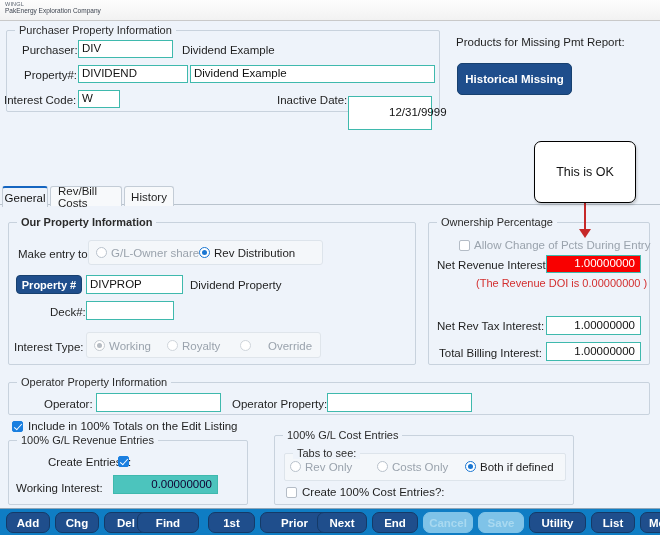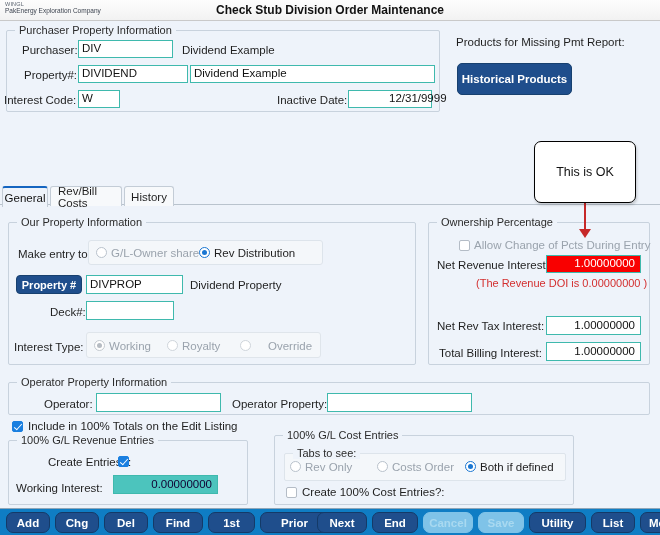--- a/index.html
+++ b/index.html
@@ -140,52 +140,51 @@
   .bbtn.disabled { background:#7fc3e8; border-color:#7fc3e8; color:#a9d9f0; }
 </style>
 </head>
 <body>
 
 <div id="titlebar">
   <div id="brand">
     <div class="b1">WINGL</div>
     <div class="b2">PakEnergy Exploration Company</div>
   </div>
-  <div id="apptitle">Check Stub Division Order Maintenance</div>
 </div>
 
 <div class="group" style="left:6px; top:30px; width:434px; height:82px;">
   <span class="legend">Purchaser Property Information</span>
 </div>
 <span class="lbl" style="left:22px; top:44px;">Purchaser:</span>
 <div class="inp" style="left:78px; top:40px; width:95px; height:18px;">DIV</div>
 <span class="plain" style="left:182px; top:44px;">Dividend Example</span>
 
 <span class="lbl" style="left:24px; top:69px;">Property#:</span>
 <div class="inp" style="left:78px; top:65px; width:110px; height:18px;">DIVIDEND</div>
 <div class="inp" style="left:190px; top:65px; width:245px; height:18px;">Dividend Example</div>
 
 <span class="lbl" style="left:4px; top:94px;">Interest Code:</span>
 <div class="inp" style="left:78px; top:90px; width:42px; height:18px;">W</div>
 <span class="lbl" style="left:277px; top:94px;">Inactive Date:</span>
-<div class="inp" style="left:348px; top:90px; width:84px; height:18px;padding-left:40px;">12/31/9999</div>
+<div class="inp" style="left:348px; top:96px; width:84px; height:34px;padding-left:40px;">12/31/9999</div>
 
 <span class="lbl" style="left:456px; top:36px;">Products for Missing Pmt Report:</span>
-<div class="navy-btn" style="left:457px; top:63px; width:115px; height:32px;">Historical Products</div>
+<div class="navy-btn" style="left:457px; top:63px; width:115px; height:32px;">Historical Missing</div>
 
 <div id="callout">This is OK</div>
 <div id="arrow-stem"></div>
 <div id="arrow-head"></div>
 
 <div id="tabstrip"></div>
 <div class="tab active" style="left:2px; width:46px;">General</div>
 <div class="tab" style="left:50px; width:72px;">Rev/Bill Costs</div>
 <div class="tab" style="left:124px; width:50px;">History</div>
 
-<div class="group" style="left:8px; top:222px; width:408px; height:143px;">
+<div class="group" style="left:8px; top:222px; width:408px; height:143px;font-weight:bold;">
   <span class="legend">Our Property Information</span>
 </div>
 
 <span class="lbl" style="left:18px; top:248px;">Make entry to:</span>
 <div style="position:absolute; left:88px; top:240px; width:235px; height:25px; background:#f4f7fa; border:1px solid #dde4eb; border-radius:3px;"></div>
 <div class="radio" style="left:96px; top:247px;"></div>
 <span class="lbl dim" style="left:111px; top:247px;">G/L-Owner share</span>
 <div class="radio on" style="left:199px; top:247px;"></div>
 <span class="lbl" style="left:214px; top:247px;">Rev Distribution</span>
 
@@ -242,38 +241,38 @@
 
 <div class="group" style="left:274px; top:435px; width:300px; height:70px;">
   <span class="legend">100% G/L Cost Entries</span>
 </div>
 <div class="group" style="left:284px; top:453px; width:282px; height:28px; background:#f4f7fa; border-color:#dde4eb;">
   <span class="legend" style="background:#eef3fa;">Tabs to see:</span>
 </div>
 <div class="radio" style="left:290px; top:461px;"></div>
 <span class="lbl dim" style="left:305px; top:461px;">Rev Only</span>
 <div class="radio" style="left:377px; top:461px;"></div>
-<span class="lbl dim" style="left:392px; top:461px;">Costs Order</span>
+<span class="lbl dim" style="left:392px; top:461px;">Costs Only</span>
 <div class="radio on" style="left:465px; top:461px;"></div>
 <span class="lbl" style="left:480px; top:461px;">Both if defined</span>
 
 <div class="cbx" style="left:286px; top:487px;"></div>
 <span class="lbl" style="left:302px; top:486px;">Create 100% Cost Entries?:</span>
 
 <div id="btnbar">
   <div class="bbtn" style="left:6px;   width:44px;">
       <span>Add</span>
     </div>
   <div class="bbtn" style="left:55px;  width:44px;">
       <span>Chg</span>
     </div>
   <div class="bbtn" style="left:104px; width:44px;">
       <span>Del</span>
     </div>
-  <div class="bbtn" style="left:153px; width:50px;">
+  <div class="bbtn" style="left:137px; width:62px;">
       <span>Find</span>
     </div>
   <div class="bbtn" style="left:208px; width:47px;">
       <span>1st</span>
     </div>
   <div class="bbtn" style="left:260px; width:69px;">
       <span>Prior</span>
     </div>
   <div class="bbtn" style="left:317px; width:50px;">
       <span>Next</span>

